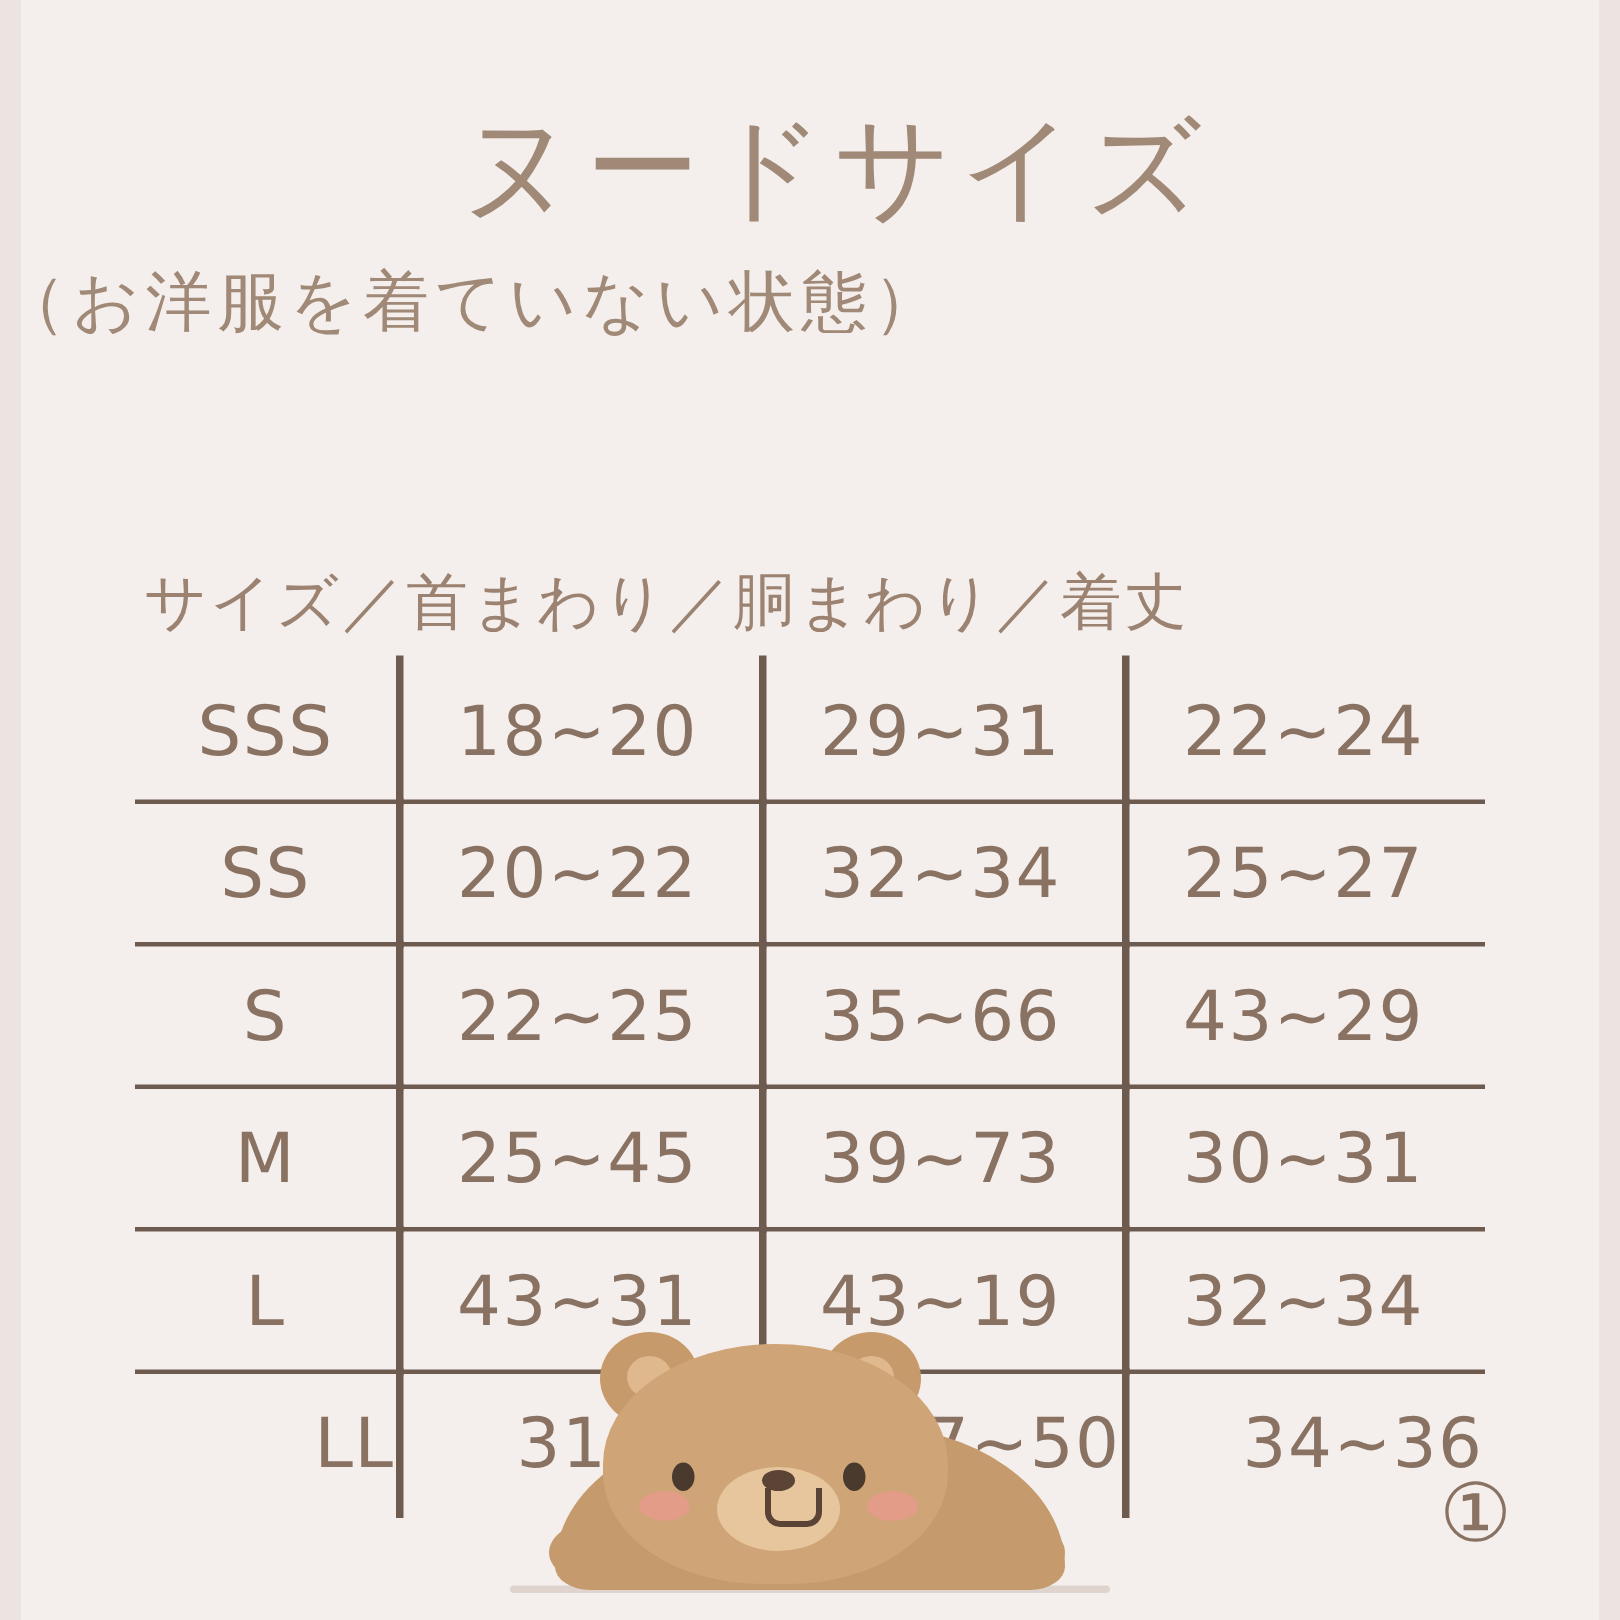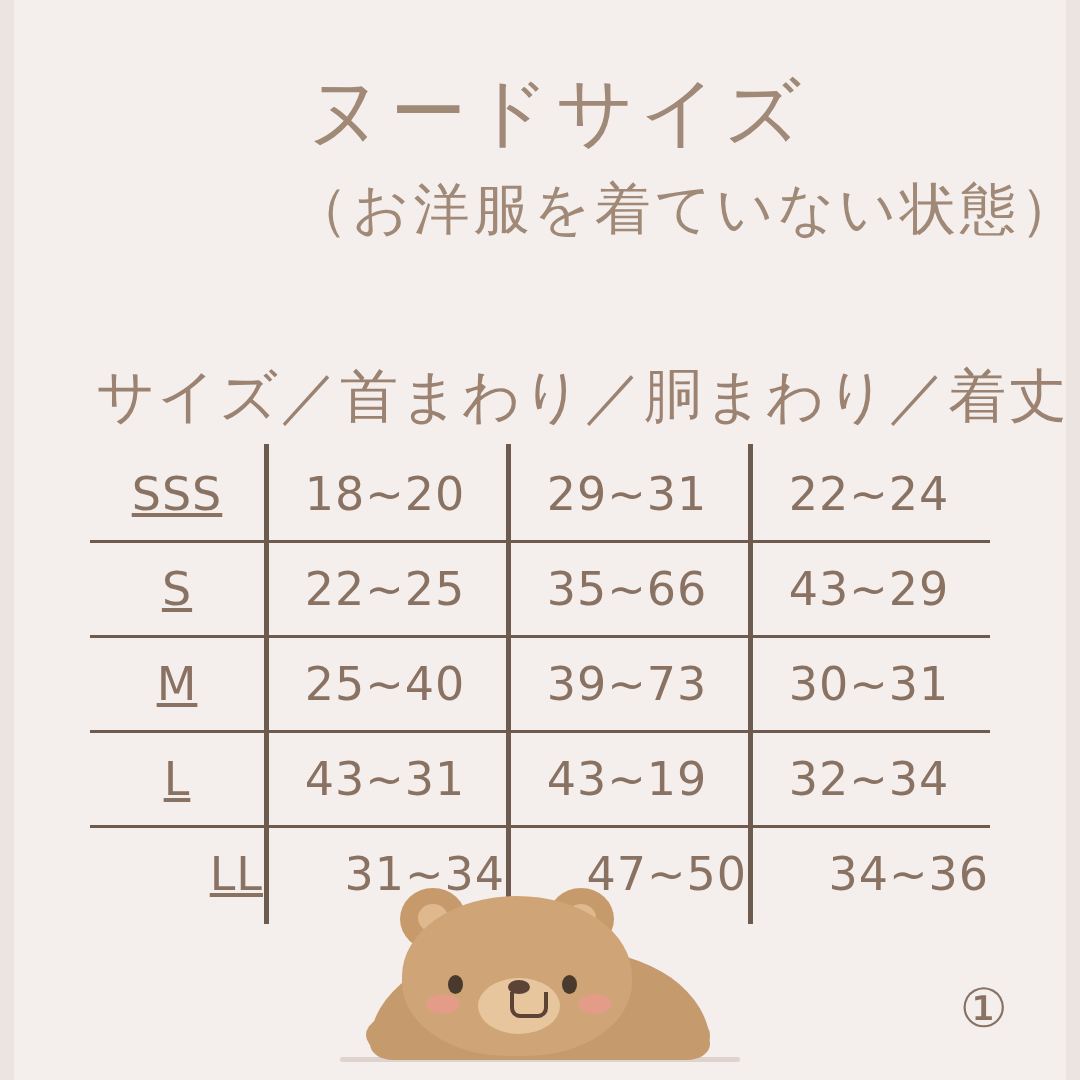--- a/index.html
+++ b/index.html
@@ -40,41 +40,42 @@
     letter-spacing: 6px;
     color: #a08976;
     font-family: "DejaVu Sans", sans-serif;
     font-weight: 400;
   }
   .subtitle {
     position: absolute;
     top: 172px;
     left: 0;
     width: 1080px;
-    text-align: right;
-    font-size: 56px;
+    text-align: left;
+    font-size: 44px;
     letter-spacing: 4px;
     color: #a08976;
     font-family: "DejaVu Sans", sans-serif;
   }
 
   .table-wrap {
     position: absolute;
     top: 358px;
     left: 90px;
     width: 900px;
   }
   .col-header {
-    font-size: 58px;
+    font-size: 41px;
     letter-spacing: 2px;
     color: #9c8270;
     font-family: Liberation Mono, monospace;
     white-space: nowrap;
     padding-left: 6px;
     margin-bottom: 12px;
+    margin-top: 16px;
   }
 
   table.sizes {
     border-collapse: collapse;
     width: 900px;
     table-layout: fixed;
   }
   table.sizes td {
     height: 90px;
     font-size: 46px;
@@ -86,21 +87,20 @@
     border-bottom: 3px solid #6e5b50;
     position: relative;
   }
   table.sizes tr:last-child td {
     border-bottom: none;
   }
   table.sizes td.size-label {
     width: 172px;
     color: #8a7263;
     border-bottom: 3px solid #6e5b50;
-    text-decoration: underline;
   }
   
   table.sizes td.vline::before {
     content: "";
     position: absolute;
     left: 0;
     top: -4px;
     bottom: -4px;
     width: 5px;
     background: #6e5b50;
@@ -256,28 +256,34 @@
 
     <table class="sizes">
       <tbody>
         <tr>
           <td class="size-label">SSS</td>
           <td class="vline">18~20</td>
           <td class="vline">29~31</td>
           <td class="vline">22~24</td>
         </tr>
         <tr>
+          <td class="size-label">SS</td>
+          <td class="vline">20~22</td>
+          <td class="vline">32~34</td>
+          <td class="vline">25~27</td>
+        </tr>
+        <tr>
           <td class="size-label">S</td>
           <td class="vline">22~25</td>
           <td class="vline">35~66</td>
           <td class="vline">43~29</td>
         </tr>
         <tr>
           <td class="size-label">M</td>
-          <td class="vline">25~40</td>
+          <td class="vline">25~45</td>
           <td class="vline">39~73</td>
           <td class="vline">30~31</td>
         </tr>
         <tr>
           <td class="size-label">L</td>
           <td class="vline">43~31</td>
           <td class="vline">43~19</td>
           <td class="vline">32~34</td>
         </tr>
         <tr class="row-last">

